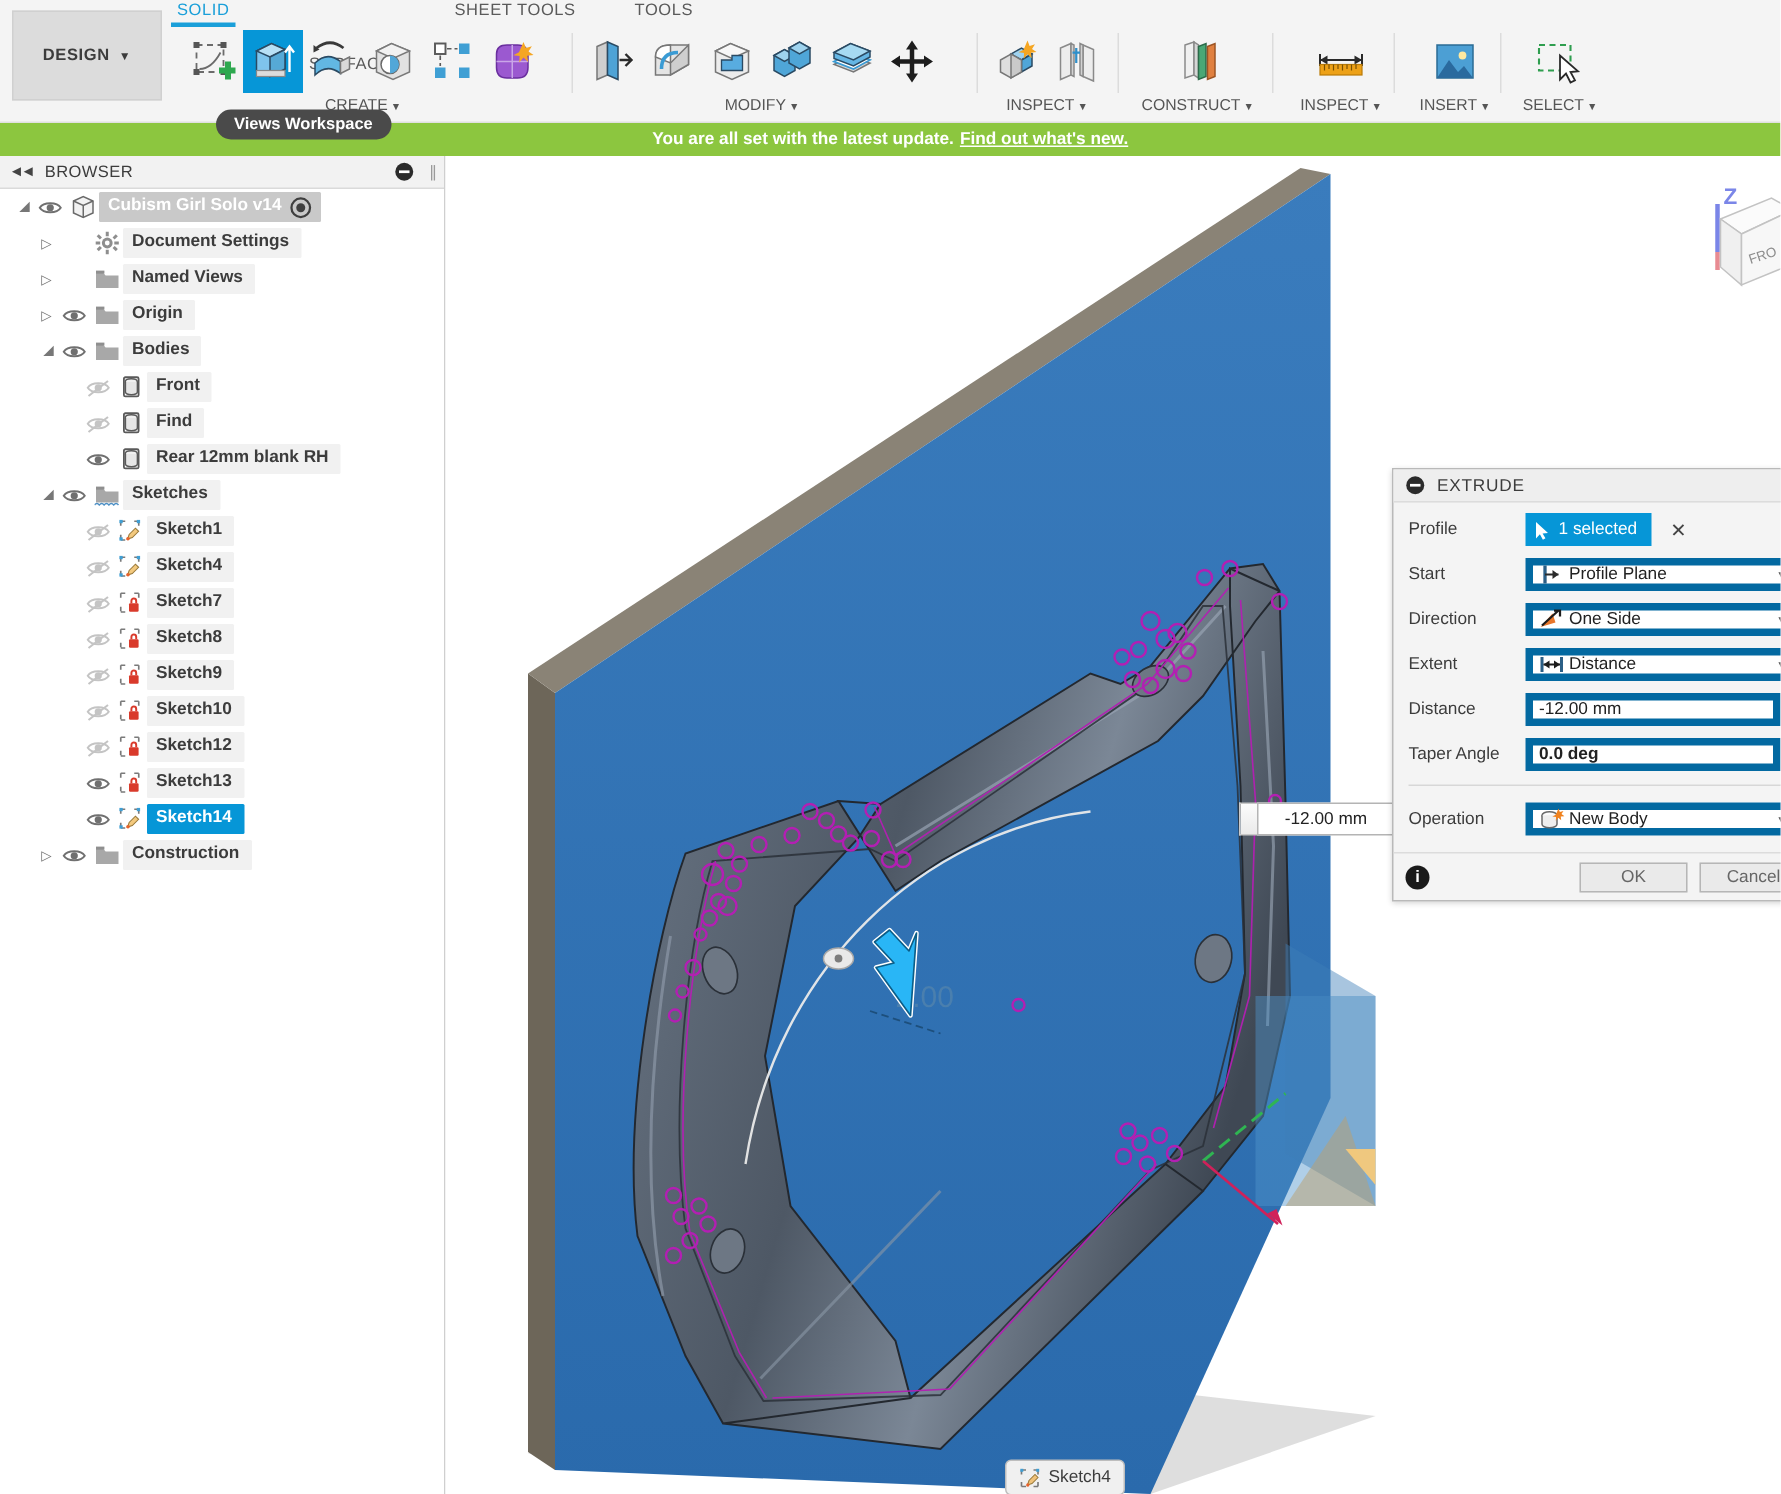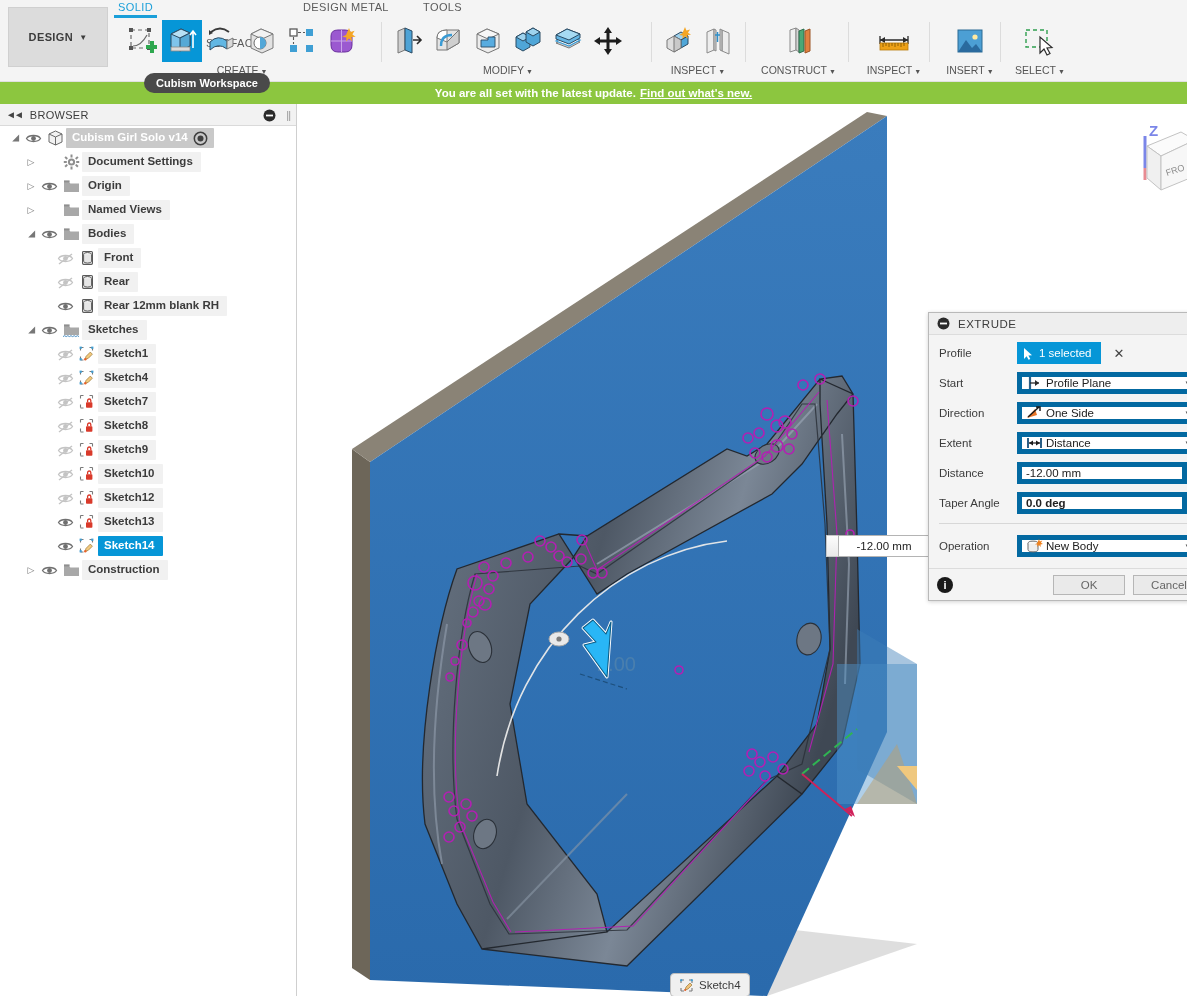--- a/index.html
+++ b/index.html
@@ -175,21 +175,21 @@
   <div id="toolbar">
 
     <div id="design-btn">
       <span>DESIGN</span>
       <span class="caret">▼</span>
     </div>
 
     <div class="tabrow">
       <div class="wtab active" style="left:0px;">SOLID</div>
       <div class="wtab" style="left:88px;margin-top:36px;">SURFACE</div>
-      <div class="wtab" style="left:185px;">DESIGN METAL</div>
+      <div class="wtab" style="left:185px;">SHEET TOOLS</div>
       <div class="wtab" style="left:305px;">TOOLS</div>
     </div>
 
     <div class="panel" style="left:122px;">
       <div class="pitems">
         <div class="tool">
           <svg width="30" height="30" viewBox="0 0 30 30">
             <rect x="4" y="4" width="18" height="18" fill="none" stroke="#6b6b6b" stroke-width="1.2" stroke-dasharray="4 3"></rect>
             <rect x="2" y="2" width="4" height="4" fill="#555"></rect>
               <rect x="20" y="2" width="4" height="4" fill="#555"></rect>
@@ -394,21 +394,21 @@
             <rect x="3" y="4" width="21" height="17" fill="none" stroke="#2f9e4f" stroke-width="1.4" stroke-dasharray="4 3"></rect>
             <path d="M17 11 L17 27 L21 23 L24 29 L27 27.5 L24 22 L29 21.5 Z" fill="#ffffff" stroke="#2a2a2a" stroke-width="1.2"></path>
           </svg>
         </div>
       </div>
       <div class="plabel">
         <span>SELECT</span><span class="caret">▼</span>
       </div>
     </div>
 
-    <div id="tooltip-cw">Cubism Workspace</div>
+    <div id="tooltip-cw">Views Workspace</div>
   </div>
 
   <div id="notify">
     <span>You are all set with the latest update.</span>
     <a>Find out what's new.</a>
   </div>
 
   <div id="browser">
     <div id="browser-head">
       <span class="collapse">◄◄</span>
@@ -464,45 +464,45 @@
                 <rect x="12.8" y="2.4" width="2" height="3" transform="rotate(45 13.8 3.9)"></rect>
                 <rect x="2.2" y="10.2" width="2" height="3" transform="rotate(45 3.2 11.7)"></rect>
               </g>
             </svg>
           </span>
           <span class="lbl">Document Settings</span>
         </div>
         <div class="row">
           <span style="width:24px;flex:none"></span>
           <span class="arrow closed"></span>
+          <span class="eye"></span>
+          <span class="ic">
+            <svg width="17" height="16" viewBox="0 0 17 16">
+              <path d="M1 4 h5 l1.4 1.6 H16 V14 H1 Z" fill="#a8a8a8"></path>
+              <rect x="1" y="2.4" width="5.6" height="2" fill="#8f8f8f"></rect>
+            </svg>
+          </span>
+          <span class="lbl">Named Views</span>
+        </div>
+        <div class="row">
+          <span style="width:24px;flex:none"></span>
+          <span class="arrow closed"></span>
           <span class="eye">
             <svg width="17" height="15" viewBox="0 0 17 15">
               <path d="M1.5 7.5 C4 3.5 13 3.5 15.5 7.5 C13 11.5 4 11.5 1.5 7.5 Z" fill="none" stroke="#707070" stroke-width="1.3"></path>
               <circle cx="8.5" cy="7.5" r="2.4" fill="#707070"></circle>
             </svg>
           </span>
           <span class="ic">
             <svg width="17" height="16" viewBox="0 0 17 16">
               <path d="M1 4 h5 l1.4 1.6 H16 V14 H1 Z" fill="#a8a8a8"></path>
               <rect x="1" y="2.4" width="5.6" height="2" fill="#8f8f8f"></rect>
             </svg>
           </span>
           <span class="lbl">Origin</span>
-        </div>
-        <div class="row">
-          <span style="width:24px;flex:none"></span>
-          <span class="arrow closed"></span>
-          <span class="eye"></span>
-          <span class="ic">
-            <svg width="17" height="16" viewBox="0 0 17 16">
-              <path d="M1 4 h5 l1.4 1.6 H16 V14 H1 Z" fill="#a8a8a8"></path>
-              <rect x="1" y="2.4" width="5.6" height="2" fill="#8f8f8f"></rect>
-            </svg>
-          </span>
-          <span class="lbl">Named Views</span>
         </div>
         <div class="row">
           <span style="width:24px;flex:none"></span>
           <span class="arrow open"></span>
           <span class="eye">
             <svg width="17" height="15" viewBox="0 0 17 15">
               <path d="M1.5 7.5 C4 3.5 13 3.5 15.5 7.5 C13 11.5 4 11.5 1.5 7.5 Z" fill="none" stroke="#707070" stroke-width="1.3"></path>
               <circle cx="8.5" cy="7.5" r="2.4" fill="#707070"></circle>
             </svg>
           </span>
@@ -543,21 +543,21 @@
               <line x1="2" y1="13" x2="15" y2="3" stroke="#c4c4c4" stroke-width="1.4"></line>
             </svg>
           </span>
           <span class="ic">
             <svg width="17" height="16" viewBox="0 0 17 16">
               <rect x="3.6" y="1.5" width="9.8" height="12.8" rx="1" fill="#fff" stroke="#5a5a5a" stroke-width="1.2"></rect>
               <ellipse cx="8.5" cy="4.4" rx="4" ry="1.9" fill="#f0f0f0" stroke="#5a5a5a" stroke-width="1"></ellipse>
               <path d="M4.6 4.6 v6.6 a4 1.9 0 0 0 8 0 v-6.6" fill="#e6e6e6" stroke="#5a5a5a" stroke-width="1"></path>
             </svg>
           </span>
-          <span class="lbl">Rear</span>
+          <span class="lbl">Find</span>
         </div>
         <div class="row">
           <span style="width:40px;flex:none"></span>
           <span class="arrow"></span>
           <span class="eye">
             <svg width="17" height="15" viewBox="0 0 17 15">
               <path d="M1.5 7.5 C4 3.5 13 3.5 15.5 7.5 C13 11.5 4 11.5 1.5 7.5 Z" fill="none" stroke="#707070" stroke-width="1.3"></path>
               <circle cx="8.5" cy="7.5" r="2.4" fill="#707070"></circle>
             </svg>
           </span>

